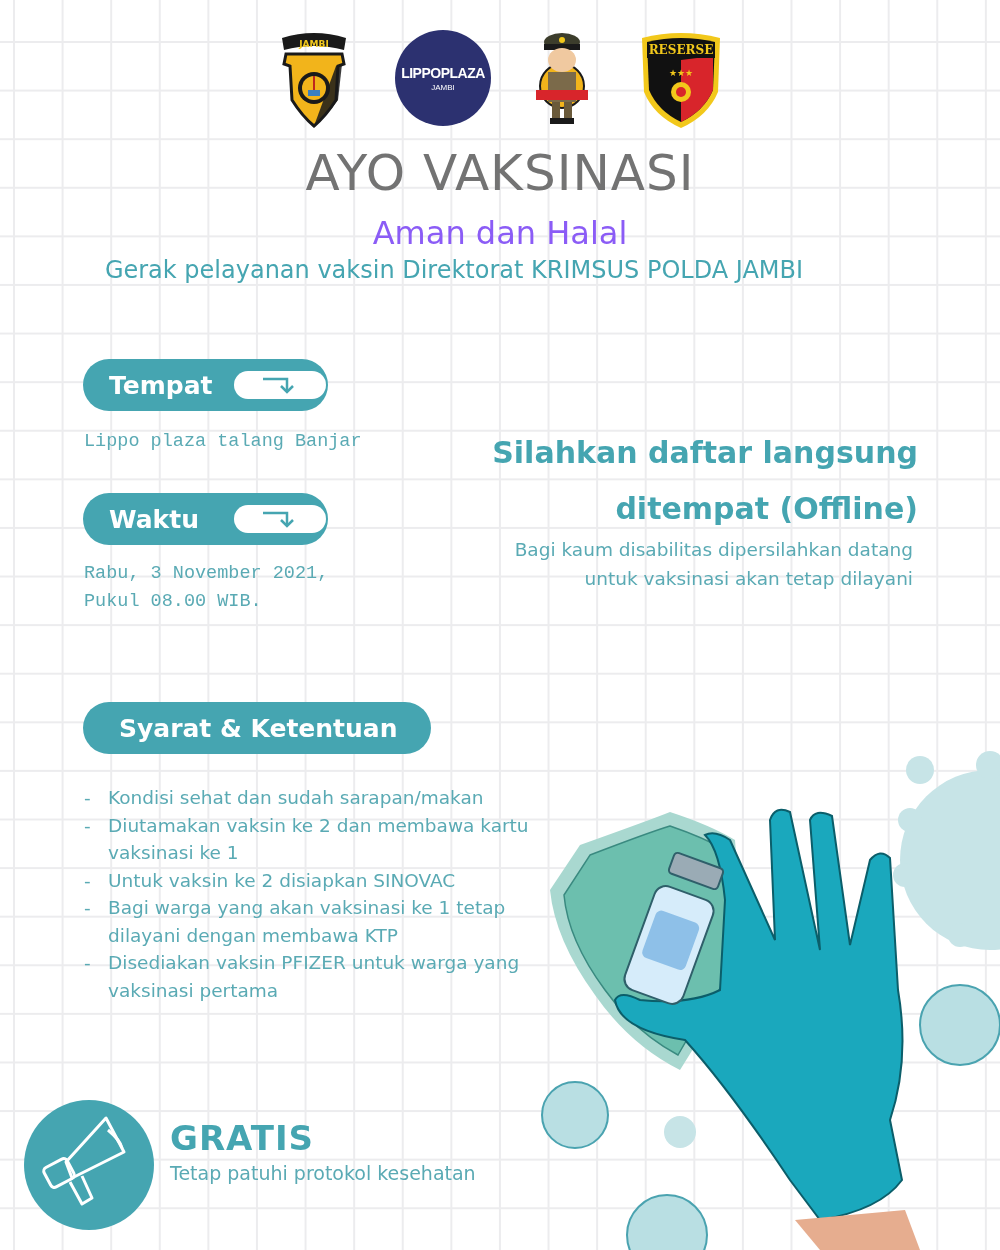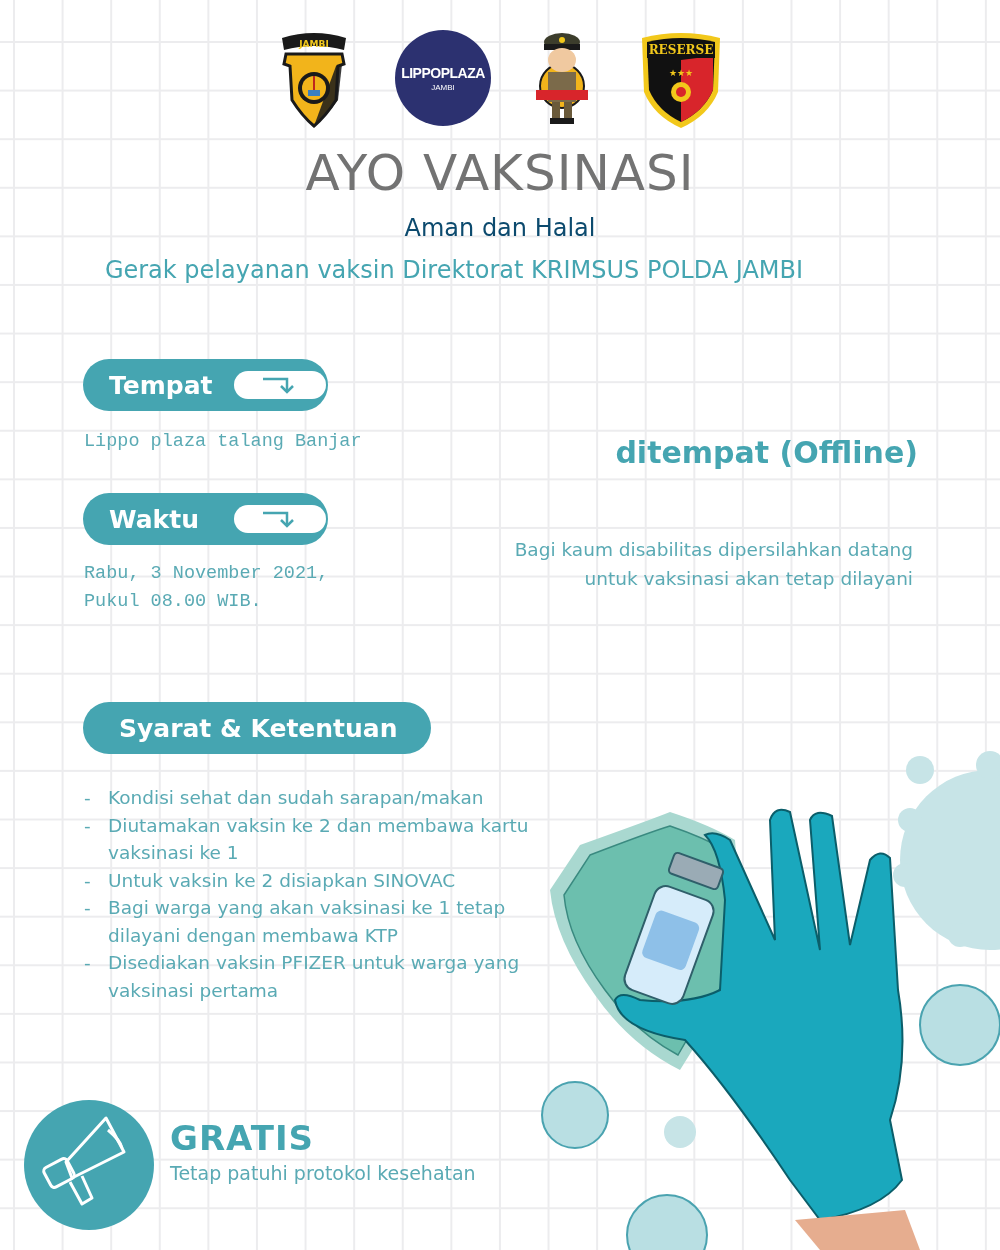--- a/index.html
+++ b/index.html
@@ -25,21 +25,21 @@
   .lippo .l1 { font-family:"Liberation Sans", sans-serif; font-weight:bold; font-size:14px; letter-spacing:-0.5px; }
   .lippo .l2 { font-family:"Liberation Sans", sans-serif; font-size:8px; margin-top:2px; }
 
   .title {
     left:0; top:144px; width:1000px; text-align:center;
     font-family:"DejaVu Sans", sans-serif; font-weight:normal; font-size:50px;
     color:#737373; letter-spacing:1px;
   }
   .sub1 {
     left:0; top:214px; width:1000px; text-align:center;
-    font-size:24px; color:#0c4a6e;
+    font-size:32px; color:#8b5cf6;
   }
   .sub2 {
     left:0; top:256px; width:908px; text-align:center;
     font-size:24px; color:#45a5b1;
   }
 
   .pill {
     position:absolute; background:#45a5b1; border-radius:28px;
     color:#fff; font-weight:bold; box-sizing:border-box;
     display:flex; align-items:center;
@@ -150,20 +150,21 @@
       <path d="M24 11 L30 17 L36 11" stroke="#45a5b1" stroke-width="2.5" fill="none"></path>
     </svg>
   </span>
 </div>
 <div class="abs body-text" style="left:84px; top:560px;">
   <div>Rabu, 3 November 2021,</div>
   <div>Pukul 08.00 WIB.</div>
 </div>
 
 <div class="abs right-head">
+  <div>Silahkan daftar langsung</div>
   <div>ditempat (Offline)</div>
 </div>
 <div class="abs right-note">
   <div>Bagi kaum disabilitas dipersilahkan datang</div>
   <div>untuk vaksinasi akan tetap dilayani</div>
 </div>
 
 <div class="abs" style="left:520px; top:740px; width:480px; height:510px;">
   <svg width="480" height="510" viewBox="0 0 480 510">
 

